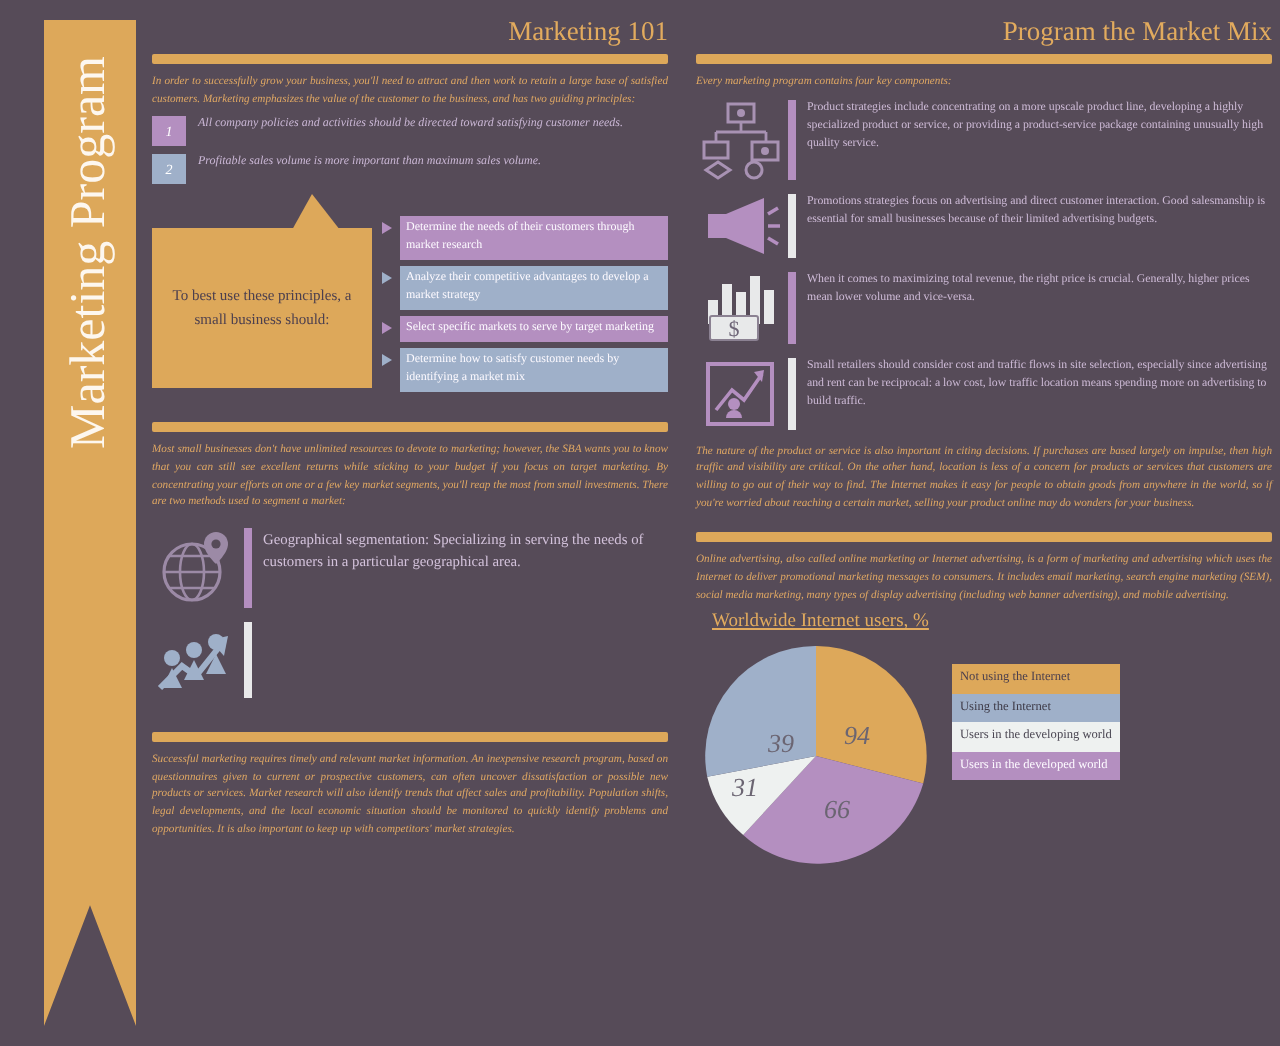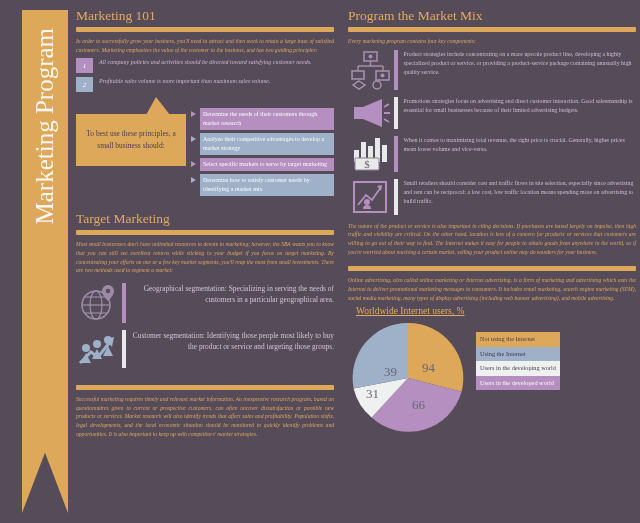--- a/index.html
+++ b/index.html
@@ -33,21 +33,21 @@
     font-family:"Liberation Serif", serif;
     white-space:nowrap;
     margin-top:18px;
   }
 
   
   .col-left{position:absolute;left:76px;top:8px;width:258px;}
   .col-right{position:absolute;left:348px;top:8px;width:288px;}
 
   .sec-title{
-    color:#e2ab5e;font-size:13.5px;text-align:left;
+    color:#e2ab5e;font-size:13.5px;text-align:right;
     margin:0 0 3px 0;font-weight:normal;
     font-family:"Liberation Serif", serif;
   }
   .divider{height:5px;background:#dda85a;border-radius:1px;margin-bottom:5px;}
 
   .body-text{
     color:#dfa763;font-size:5.6px;line-height:1.55;
     font-style:italic;text-align:justify;margin:0 0 4px 0;
     font-family:"Liberation Serif", serif;
   }
@@ -63,21 +63,21 @@
   .num.p2{background:#9fb0c9;}
   .principle-text{
     color:#c9b6d4;font-size:6px;font-style:italic;line-height:1.5;flex:1;
   }
 
   
   .callout-row{position:relative;margin-top:16px;display:flex;align-items:flex-start;}
   .callout{
     position:relative;width:98px;background:#dda85a;color:#4c3f4e;
     font-size:7.5px;line-height:1.55;text-align:center;
-    padding:14px 6px;margin-right:5px;margin-top:6px;
+    padding:28px 6px;margin-right:5px;margin-top:6px;
   }
   .callout:after{
     content:"";position:absolute;top:-17px;right:16px;
     border-left:10px solid transparent;border-right:14px solid transparent;
     border-bottom:18px solid #dda85a;
   }
   .checklist{flex:1;}
   .chk{display:flex;align-items:flex-start;margin-bottom:3px;}
   .chk .arrow{
     width:0;height:0;margin:3px 4px 0 0;flex:0 0 auto;
@@ -89,34 +89,35 @@
   .chk-box.purple{background:#b48fc0;}
   .chk-box.blue{background:#9fb0c9;}
 
   
   .icon-row{display:flex;align-items:flex-start;margin:4px 0 7px 0;}
   .icon-cell{width:46px;flex:0 0 46px;display:flex;align-items:center;justify-content:center;}
   .accent-bar{width:3.5px;flex:0 0 3.5px;margin-right:6px;align-self:stretch;min-height:22px;}
   .accent-bar.purple{background:#b48fc0;}
   .accent-bar.white{background:#e8e9ea;}
   .icon-text{flex:1;color:#cdbad6;font-size:5.9px;line-height:1.55;}
-  .icon-text.lg{font-size:7.4px;line-height:1.5;color:#d3c2db;text-align:right;}
+  .icon-text.lg{font-size:7.4px;line-height:1.5;color:#d3c2db;}
 
   
   .chart-title{color:#e2ab5e;font-size:9.5px;margin:2px 0 2px 8px;text-decoration:underline;}
   .chart-area{display:flex;align-items:flex-start;margin-top:2px;}
   .pie-wrap{width:120px;flex:0 0 120px;position:relative;height:125px;}
   .legend{margin-left:8px;margin-top:14px;width:84px;}
   .legend-item{
     padding:3px 4px;font-size:6.3px;line-height:1.35;min-height:13px;
     display:flex;align-items:center;box-sizing:border-box;
   }
   .slice-label{
     position:absolute;color:#6b6572;font-size:13px;
     font-family:"Liberation Serif", serif;
+    font-style:italic;
   }
 </style>
 </head>
 <body>
 
 <div class="canvas">
 
   <div class="banner"></div>
   <div class="banner-label">
     <span>Marketing Program</span>
@@ -154,21 +155,20 @@
         </div>
         <div class="chk">
           <div class="arrow"></div>
           <div class="chk-box blue">Determine how to satisfy customer needs by identifying a market mix</div>
         </div>
       </div>
     </div>
 
     <div style="height:12px"></div>
 
-    <h2 class="sec-title">Target Marketing</h2>
     <div class="divider"></div>
     <p class="body-text">Most small businesses don't have unlimited resources to devote to marketing; however, the SBA wants you to know that you can still see excellent returns while sticking to your budget if you focus on target marketing. By concentrating your efforts on one or a few key market segments, you'll reap the most from small investments. There are two methods used to segment a market:</p>
 
     <div class="icon-row" style="margin-top:8px">
       <div class="icon-cell">
         <svg width="42" height="40" viewBox="0 0 42 40">
           <circle cx="18" cy="22" r="14" fill="none" stroke="#9c8aa6" stroke-width="1.6"></circle>
           <ellipse cx="18" cy="22" rx="6" ry="14" fill="none" stroke="#9c8aa6" stroke-width="1.3"></ellipse>
           <line x1="4" y1="22" x2="32" y2="22" stroke="#9c8aa6" stroke-width="1.3"></line>
           <line x1="6.5" y1="14" x2="29.5" y2="14" stroke="#9c8aa6" stroke-width="1.2"></line>
@@ -188,21 +188,20 @@
           <path d="M28 9 L37 7 L35 17 Z" fill="#9fb0c9"></path>
           <circle cx="9" cy="18" r="4" fill="#9fb0c9"></circle>
           <path d="M4 33 L9 23 L14 33 Z" fill="#9fb0c9"></path>
           <circle cx="20" cy="14" r="4" fill="#9fb0c9"></circle>
           <path d="M15 29 L20 19 L25 29 Z" fill="#9fb0c9"></path>
           <circle cx="31" cy="10" r="4" fill="#9fb0c9"></circle>
           <path d="M26 26 L31 16 L36 26 Z" fill="#9fb0c9"></path>
         </svg>
       </div>
       <div class="accent-bar white"></div>
-      <div class="icon-text lg">Customer segmentation: Identifying those people most likely to buy the product or service and targeting those groups.</div>
     </div>
 
     <div style="height:10px"></div>
 
     <div class="divider"></div>
     <p class="body-text">Successful marketing requires timely and relevant market information. An inexpensive research program, based on questionnaires given to current or prospective customers, can often uncover dissatisfaction or possible new products or services. Market research will also identify trends that affect sales and profitability. Population shifts, legal developments, and the local economic situation should be monitored to quickly identify problems and opportunities. It is also important to keep up with competitors' market strategies.</p>
   </div>
 
   <div class="col-right">
 

